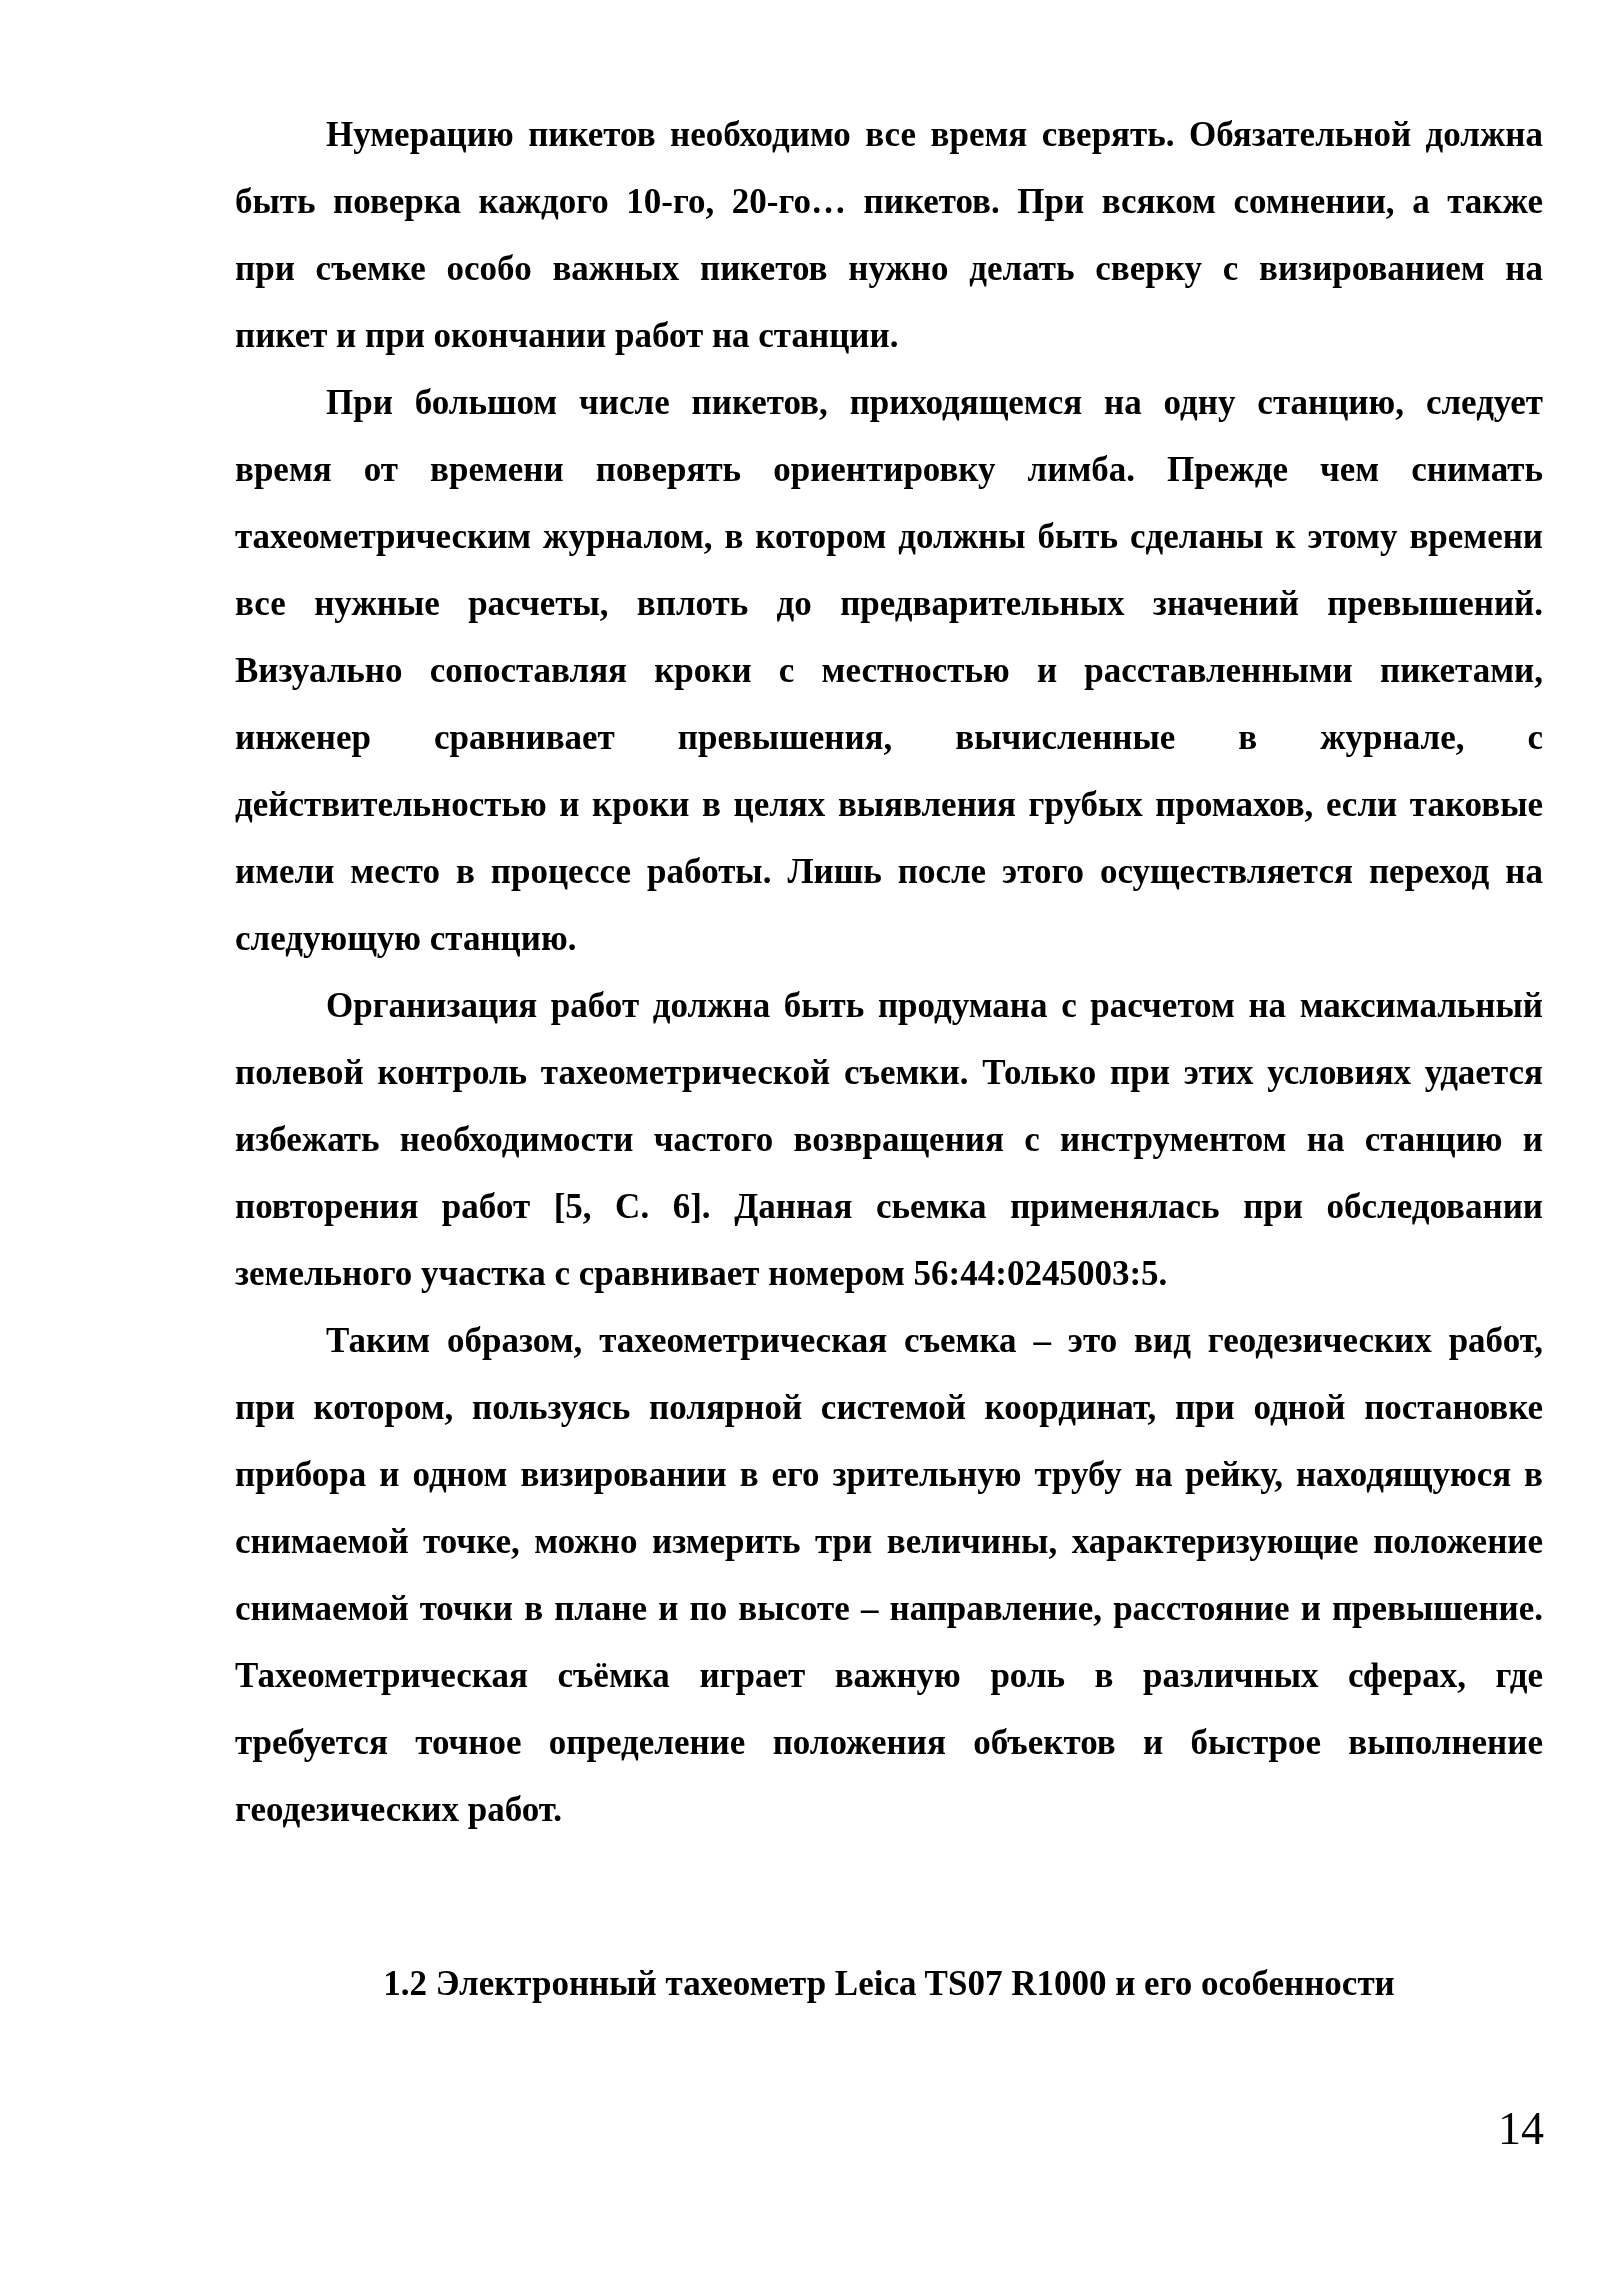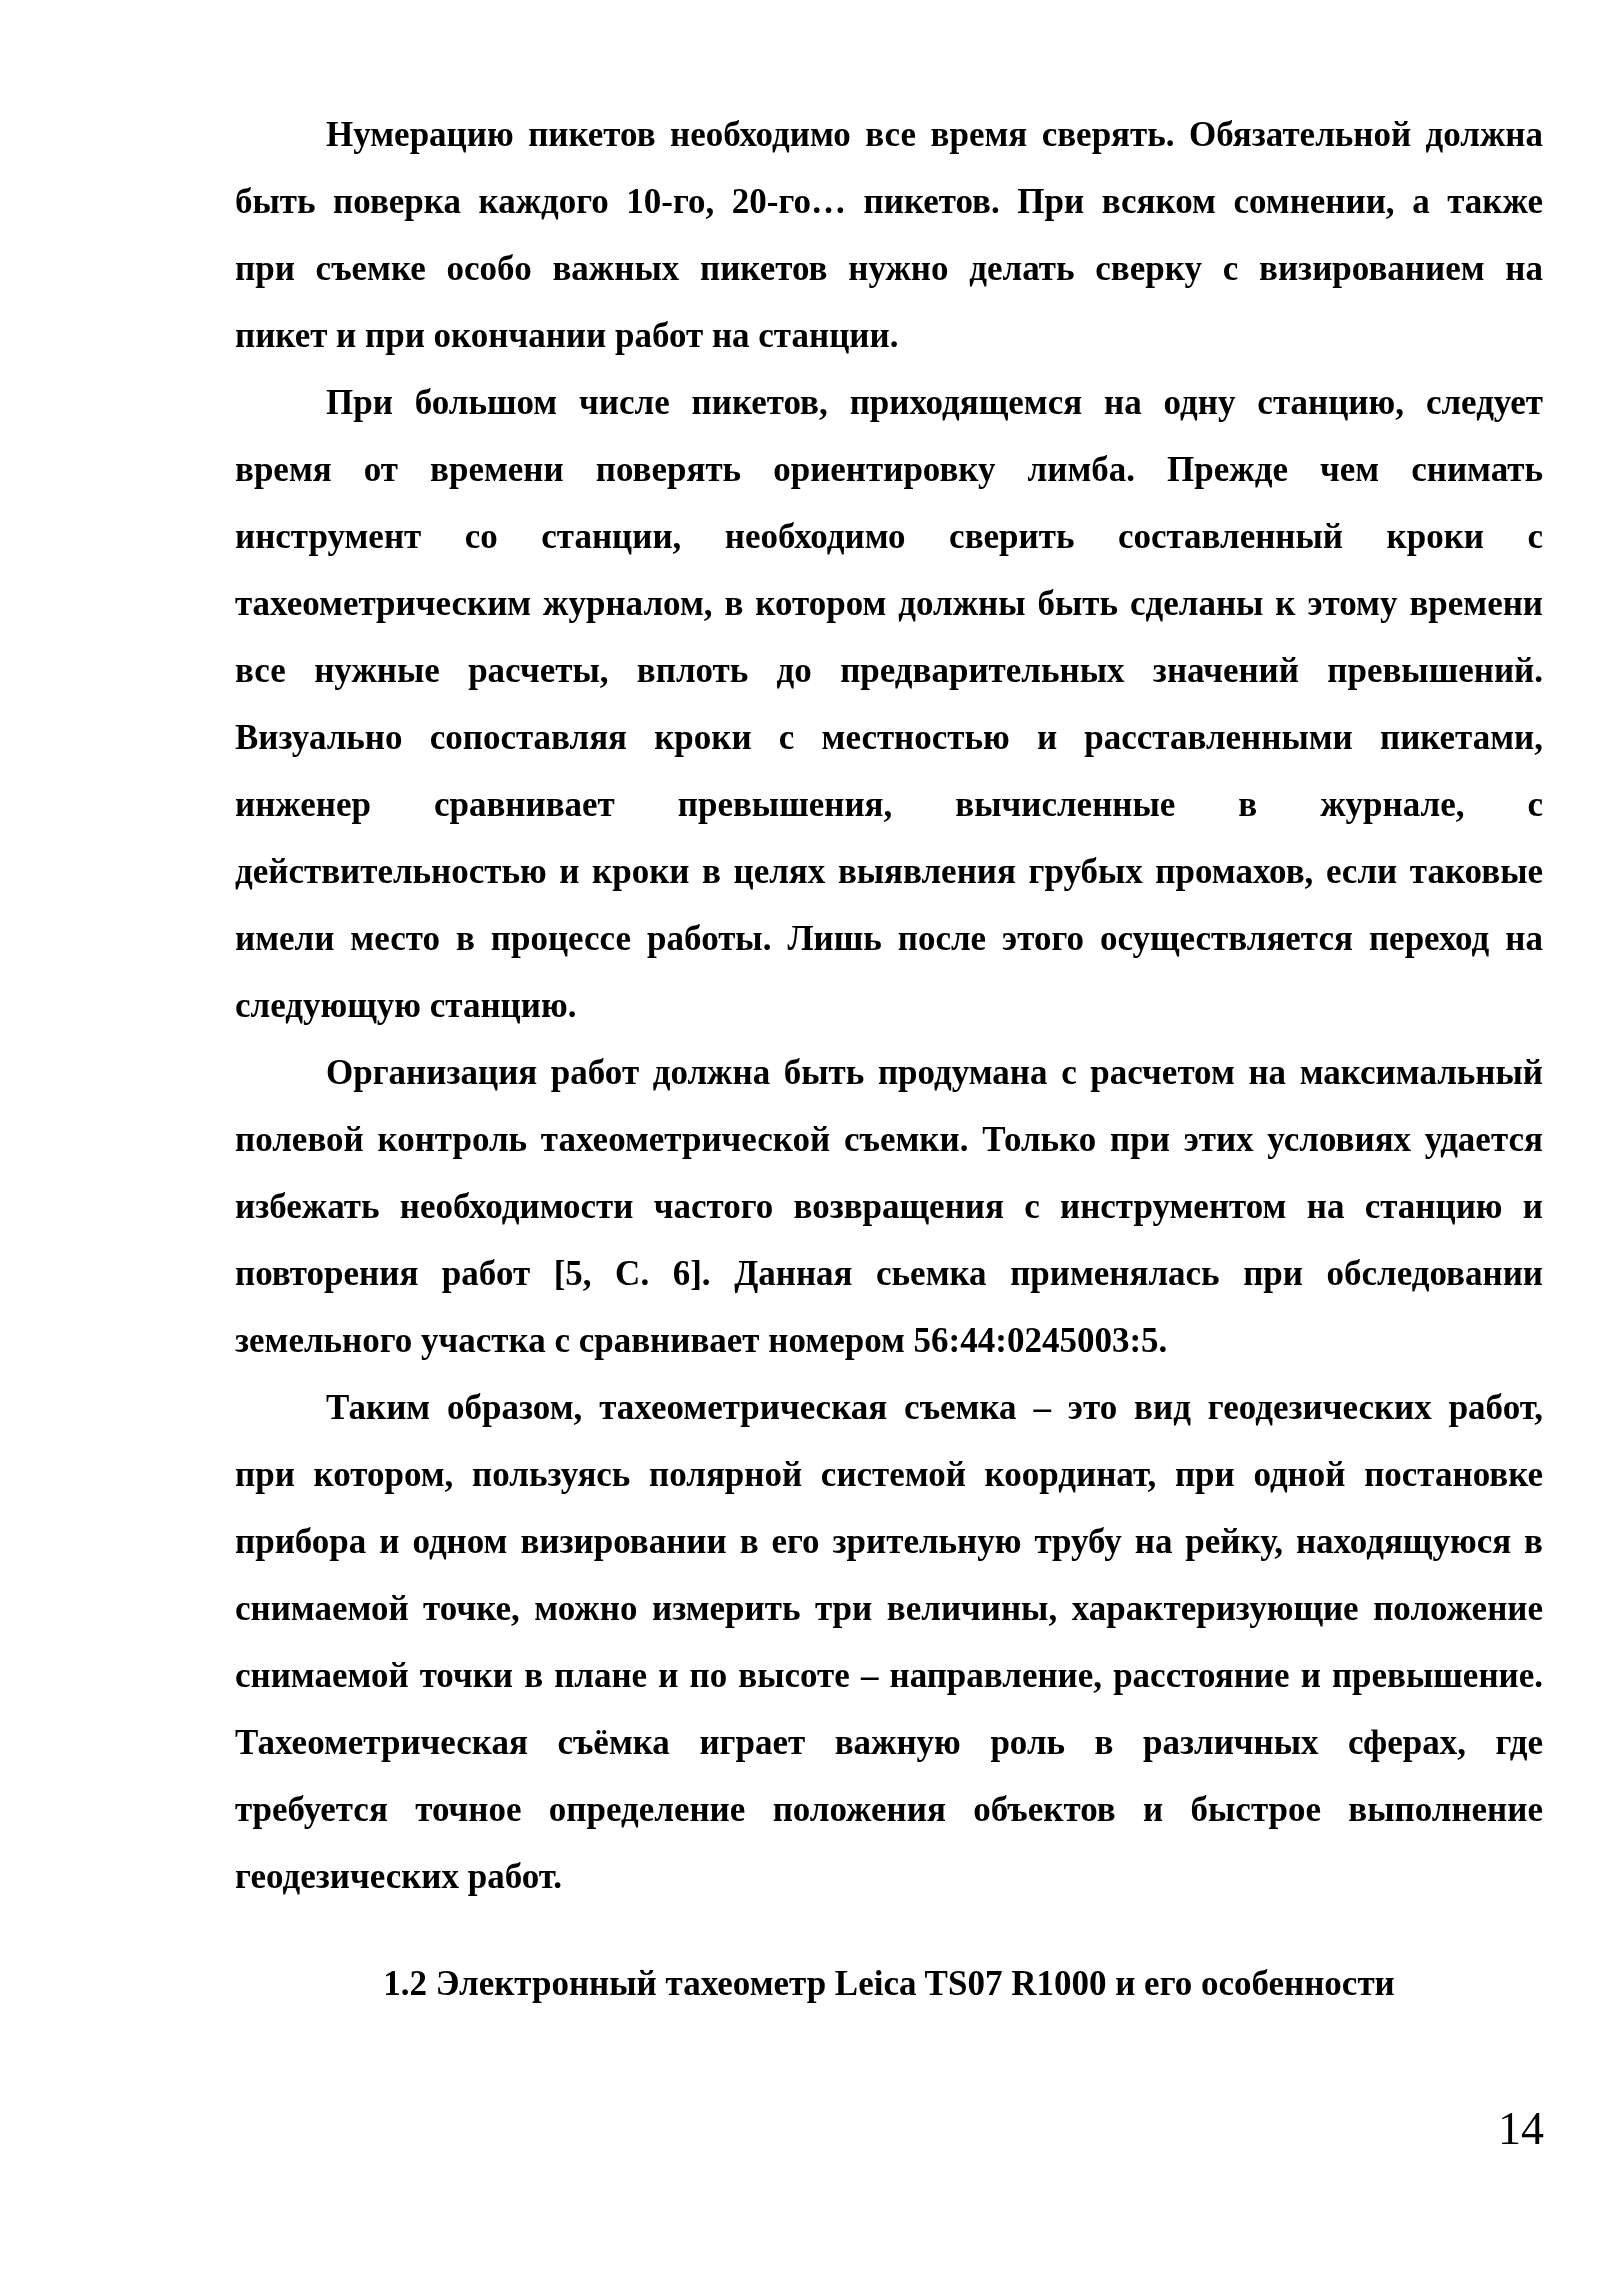--- a/index.html
+++ b/index.html
@@ -57,21 +57,20 @@
 
 <div class="page">
   <div class="body-text">
 
   <div class="line first">Нумерацию пикетов необходимо все время сверять. Обязательной должна</div>
       <div class="line">быть поверка каждого 10-го, 20-го… пикетов. При всяком сомнении, а также</div>
       <div class="line">при съемке особо важных пикетов нужно делать сверку с визированием на</div>
       <div class="line last">пикет и при окончании работ на станции.</div>
       <div class="line first">При большом числе пикетов, приходящемся на одну станцию, следует</div>
       <div class="line">время от времени поверять ориентировку лимба. Прежде чем снимать</div>
-      <div class="line">инструмент со станции, необходимо сверить составленный кроки с</div>
       <div class="line">тахеометрическим журналом, в котором должны быть сделаны к этому времени</div>
       <div class="line">все нужные расчеты, вплоть до предварительных значений превышений.</div>
       <div class="line">Визуально сопоставляя кроки с местностью и расставленными пикетами,</div>
       <div class="line">инженер сравнивает превышения, вычисленные в журнале, с</div>
       <div class="line">действительностью и кроки в целях выявления грубых промахов, если таковые</div>
       <div class="line">имели место в процессе работы. Лишь после этого осуществляется переход на</div>
       <div class="line last">следующую станцию.</div>
       <div class="line first">Организация работ должна быть продумана с расчетом на максимальный</div>
       <div class="line">полевой контроль тахеометрической съемки. Только при этих условиях удается</div>
       <div class="line">избежать необходимости частого возвращения с инструментом на станцию и</div>

